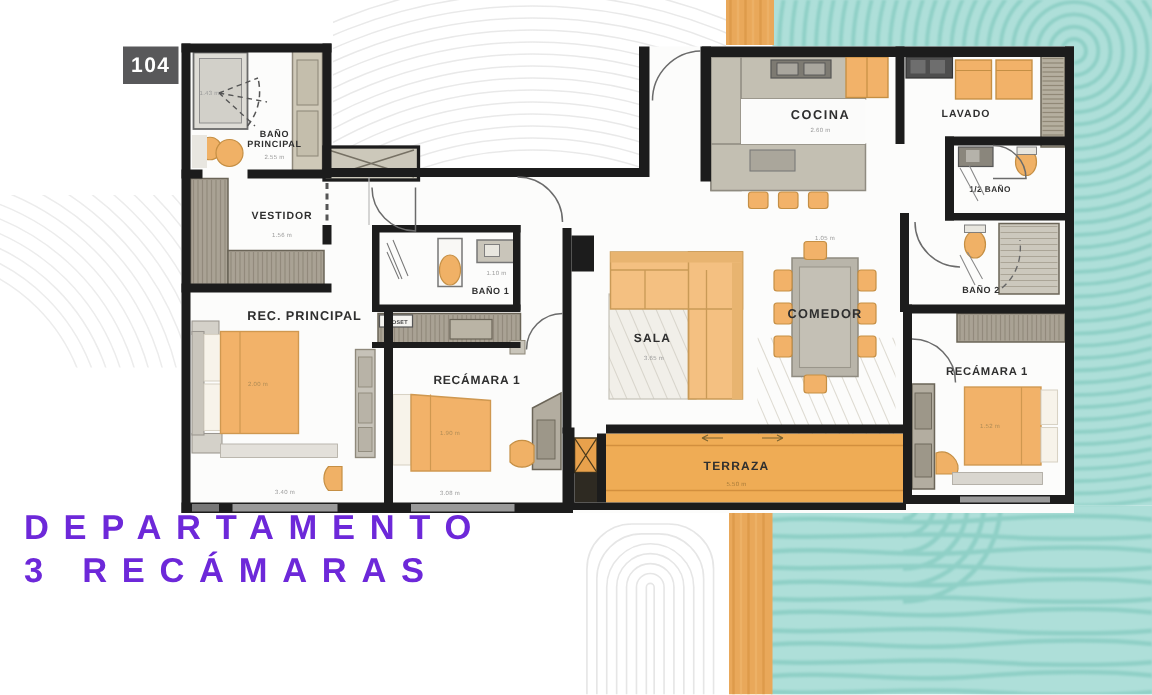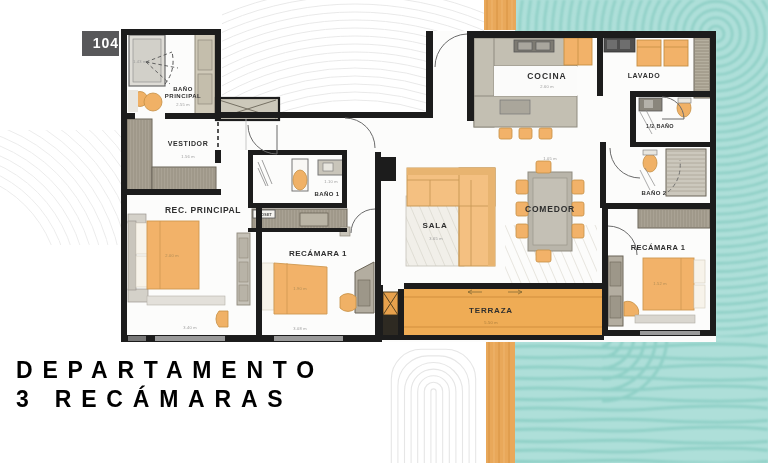--- a/index.html
+++ b/index.html
@@ -1,20 +1,20 @@
 <!DOCTYPE html>
 <html><head><meta charset="utf-8">
 <style>
 html,body{margin:0;padding:0;width:768px;height:463px;overflow:hidden;background:#fff;
 font-family:"Liberation Sans",sans-serif;}
 .wrap{position:relative;width:768px;height:463px;}
 svg{position:absolute;top:0;left:0;}
 .num{position:absolute;left:82px;top:31px;width:37px;height:25px;background:#58585a;
-color:#fff;font-weight:bold;font-size:14px;line-height:25px;text-align:right;letter-spacing:1px;}
-.big{position:absolute;left:16px;top:356px;color:#000000;font-weight:bold;font-size:23px;
+color:#fff;font-weight:bold;font-size:14px;line-height:25px;text-align:center;letter-spacing:1px;}
+.big{position:absolute;left:16px;top:337px;color:#6d28d9;font-weight:bold;font-size:23px;
 letter-spacing:9.8px;line-height:29px;white-space:nowrap;}
 </style></head>
 <body>
 <div class="wrap">
 <svg width="768" height="463" viewBox="0 0 768 463" font-family="Liberation Sans, sans-serif">
       <defs>
 <clipPath id="cTopGray">
           <rect x="222" y="0" width="262" height="112"></rect>
         </clipPath>
 <clipPath id="cLeftGray">

